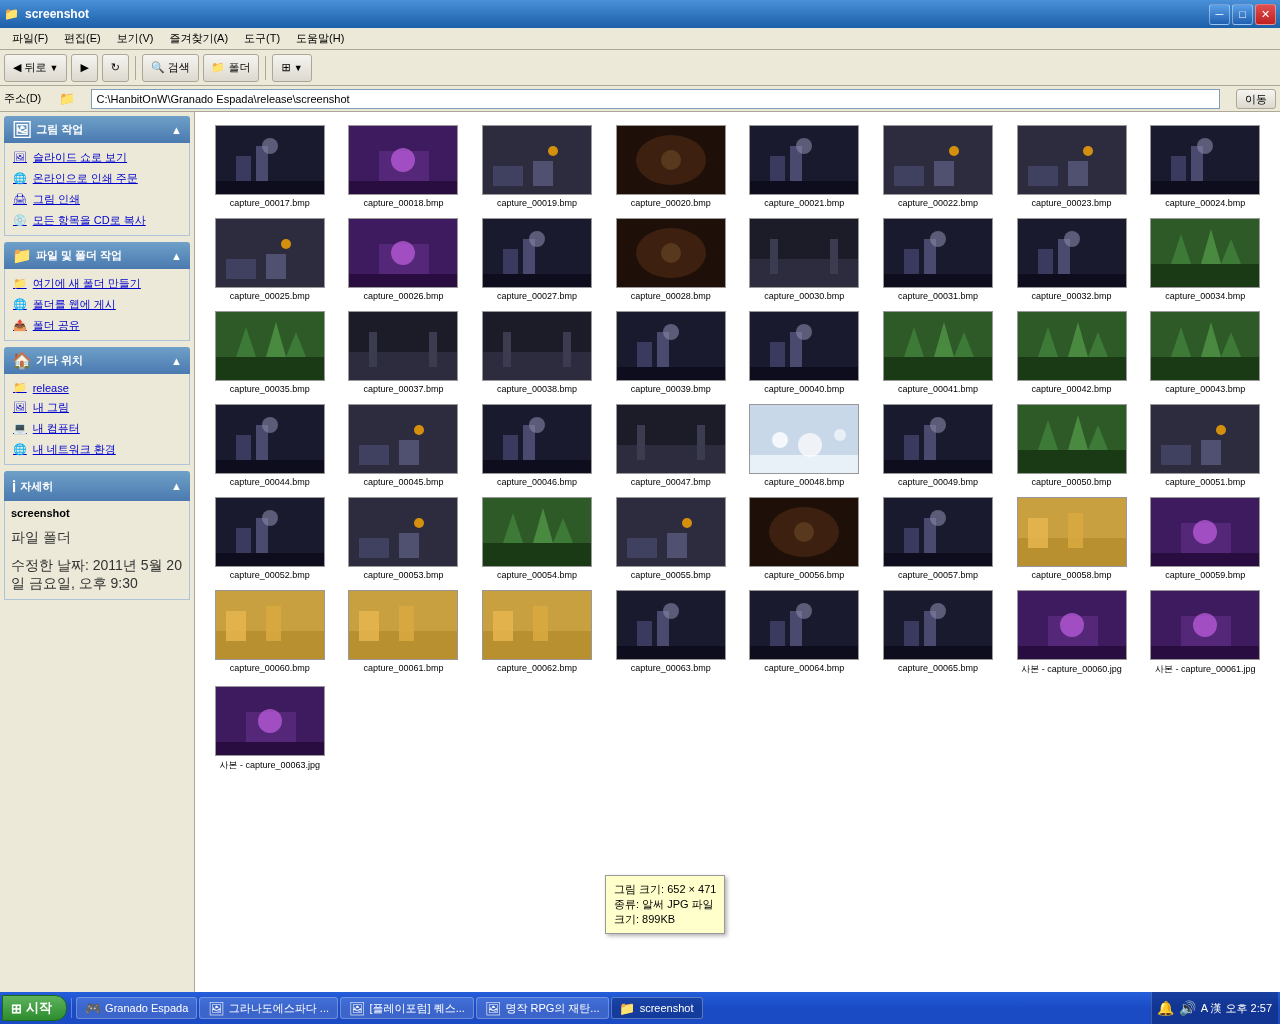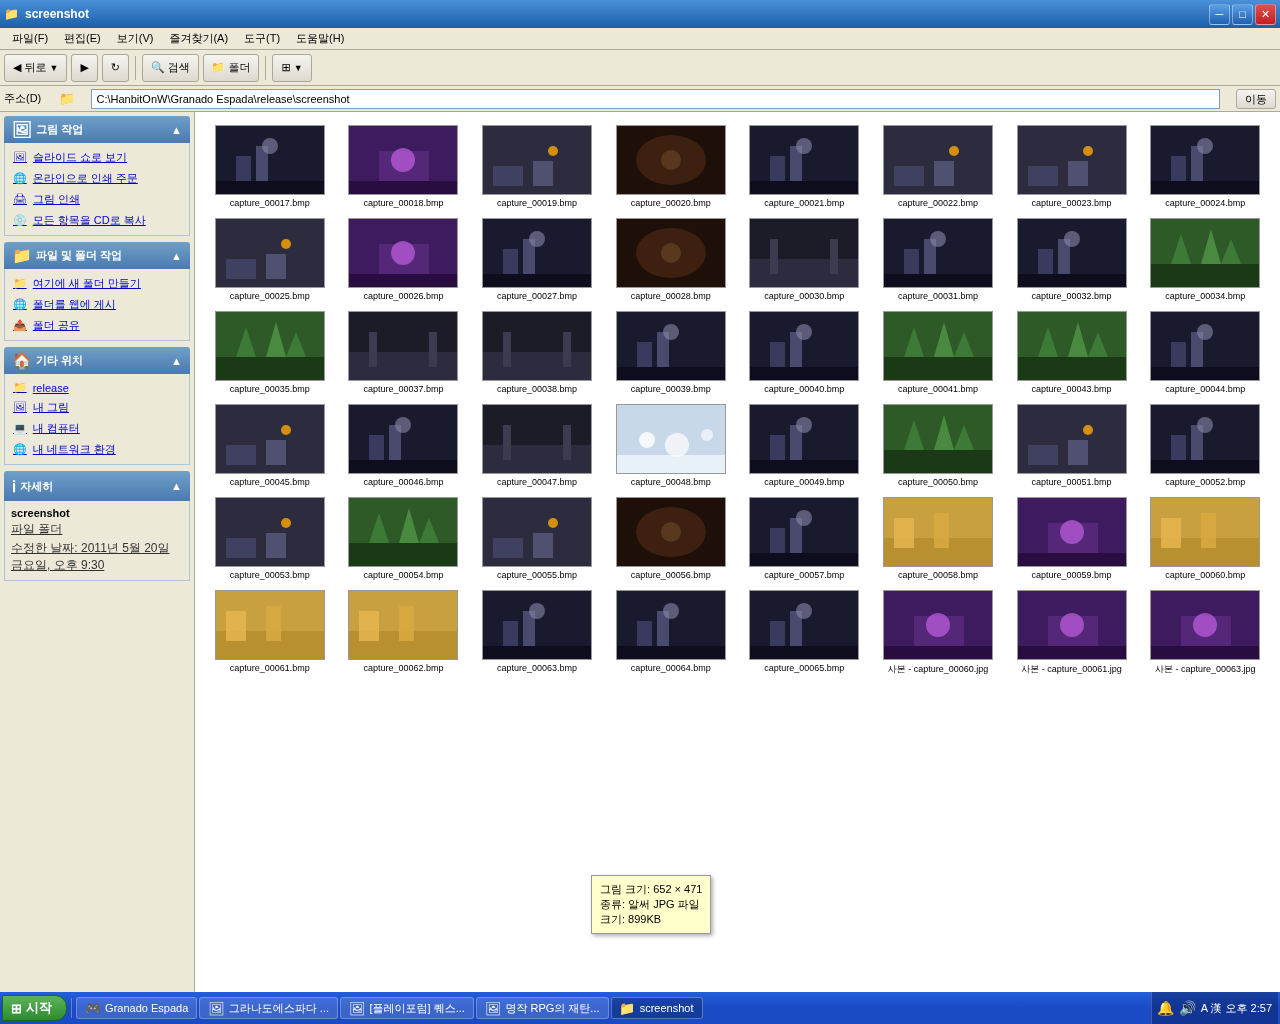--- a/index.html
+++ b/index.html
@@ -152,21 +152,21 @@
     }
 
     
     .details-section {
       background: #ECE9D8;
       padding: 6px;
       border: 1px solid #b0c4d8;
       border-top: none;
     }
     .details-title { font-weight: bold; font-size: 11px; }
-    .details-text { font-size: 12px; color: #333; margin-top: 2px; text-decoration: underline; }
+    .details-text { font-size: 14px; color: #333; margin-top: 10px; }
 
     
     .file-grid-container {
       flex: 1;
       overflow-y: scroll;
       padding: 8px;
       background: white;
     }
     .file-grid {
       display: grid;
@@ -694,20 +694,32 @@
         <div class="file-item">
           <div class="file-thumbnail">
             <svg width="108" height="68" viewBox="0 0 108 68">
               <rect width="108" height="68" fill="#2d5a27"></rect>
               <rect x="0" y="45" width="108" height="23" fill="#1a3a15"></rect>
               <polygon points="20,45 30,15 40,45" fill="#3d7a37"></polygon>
               <polygon points="50,45 60,10 70,45" fill="#4a8a40"></polygon>
               <polygon points="70,45 80,20 90,45" fill="#3d7a37"></polygon>
             </svg>
           </div>
+          <div class="file-name">capture_00042.bmp</div>
+        </div>
+        <div class="file-item">
+          <div class="file-thumbnail">
+            <svg width="108" height="68" viewBox="0 0 108 68">
+              <rect width="108" height="68" fill="#2d5a27"></rect>
+              <rect x="0" y="45" width="108" height="23" fill="#1a3a15"></rect>
+              <polygon points="20,45 30,15 40,45" fill="#3d7a37"></polygon>
+              <polygon points="50,45 60,10 70,45" fill="#4a8a40"></polygon>
+              <polygon points="70,45 80,20 90,45" fill="#3d7a37"></polygon>
+            </svg>
+          </div>
           <div class="file-name">capture_00043.bmp</div>
         </div>
         <div class="file-item">
           <div class="file-thumbnail">
             <svg width="108" height="68" viewBox="0 0 108 68">
               <rect width="108" height="68" fill="#1a1a2e"></rect>
               <rect x="20" y="30" width="15" height="25" fill="#3a3a5e"></rect>
               <rect x="40" y="20" width="12" height="35" fill="#4a4a6e"></rect>
               <circle cx="54" cy="20" r="8" fill="#8888aa" opacity="0.6"></circle>
               <rect x="0" y="55" width="108" height="13" fill="#0d0d1e"></rect>
@@ -1020,17 +1032,17 @@
     <span>screenshot</span>
   </div>
   <div class="taskbar-tray">
     <span class="tray-icon">🔔</span>
     <span class="tray-icon">🔊</span>
     <span class="tray-icon" style="font-size:11px; color:white;">A 漢</span>
     <span class="tray-time">오후 2:57</span>
   </div>
 </div>
 
-<div class="tooltip" style="left: 591px; top: 875px; display: block;">
+<div class="tooltip" style="left: 605px; top: 875px; display: block;">
   <div>그림 크기: 652 × 471</div>
   <div>종류: 알써 JPG 파일</div>
   <div>크기: 899KB</div>
 </div>
 
 </body></html>

